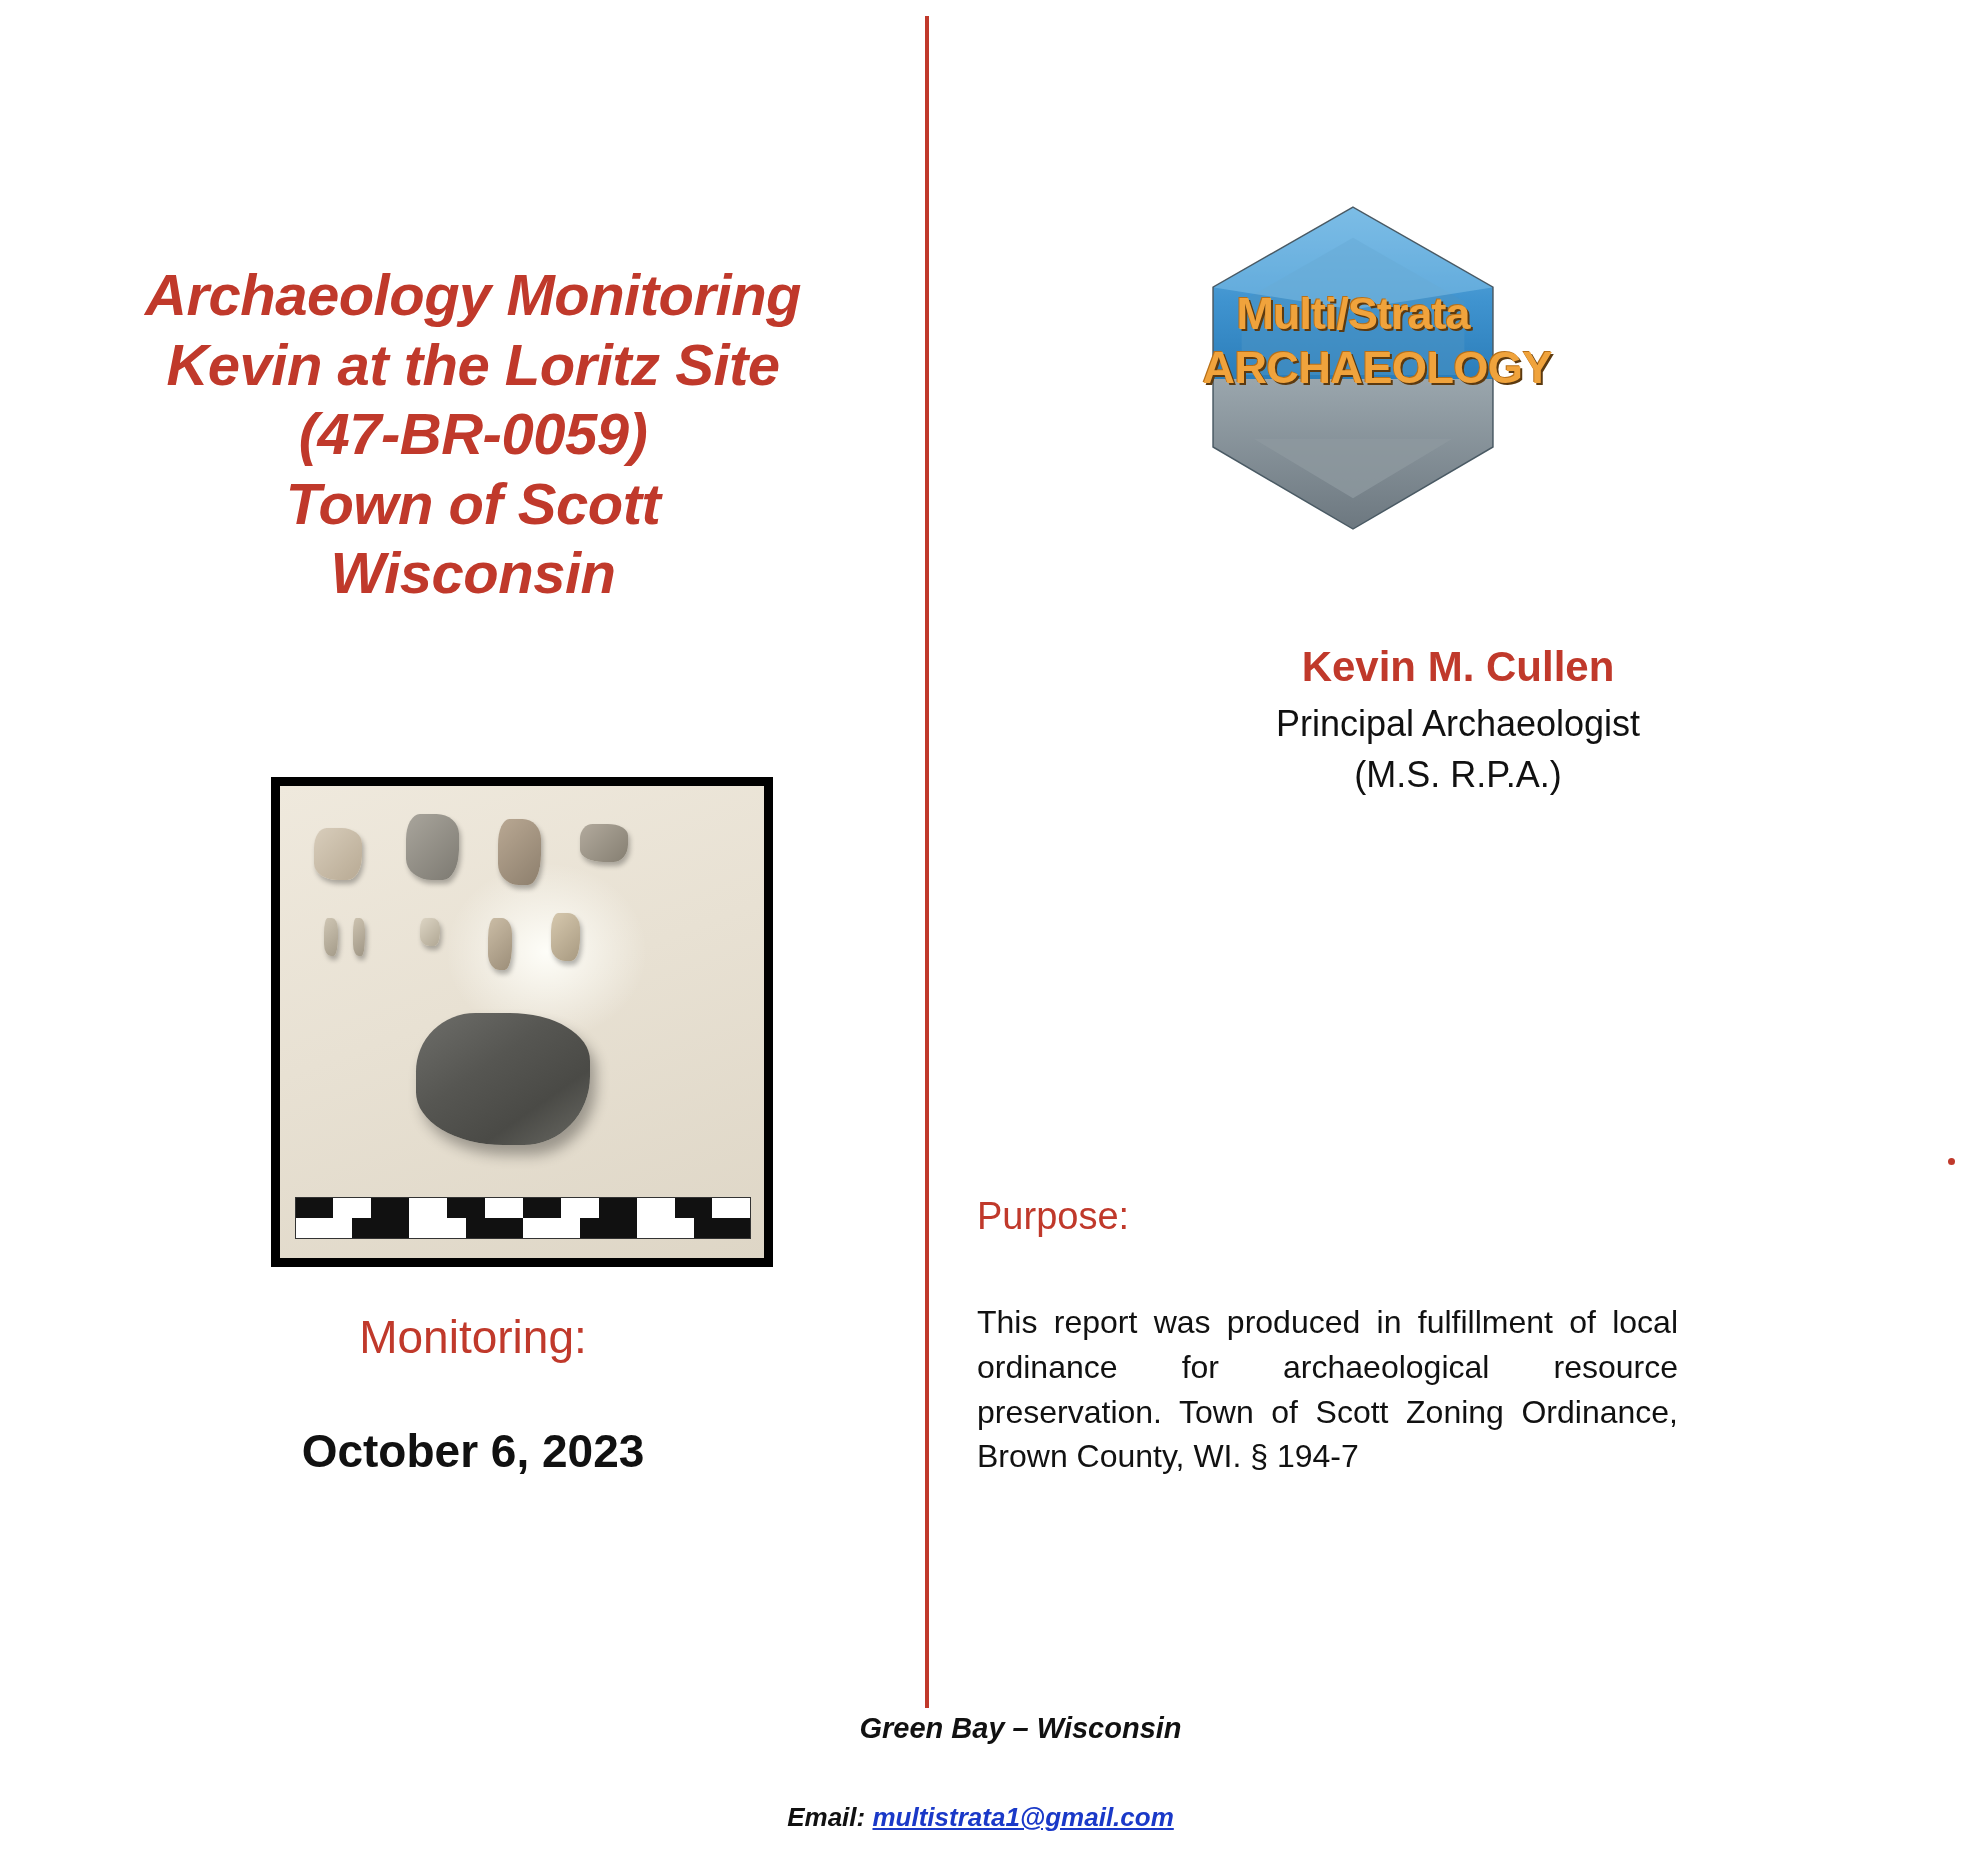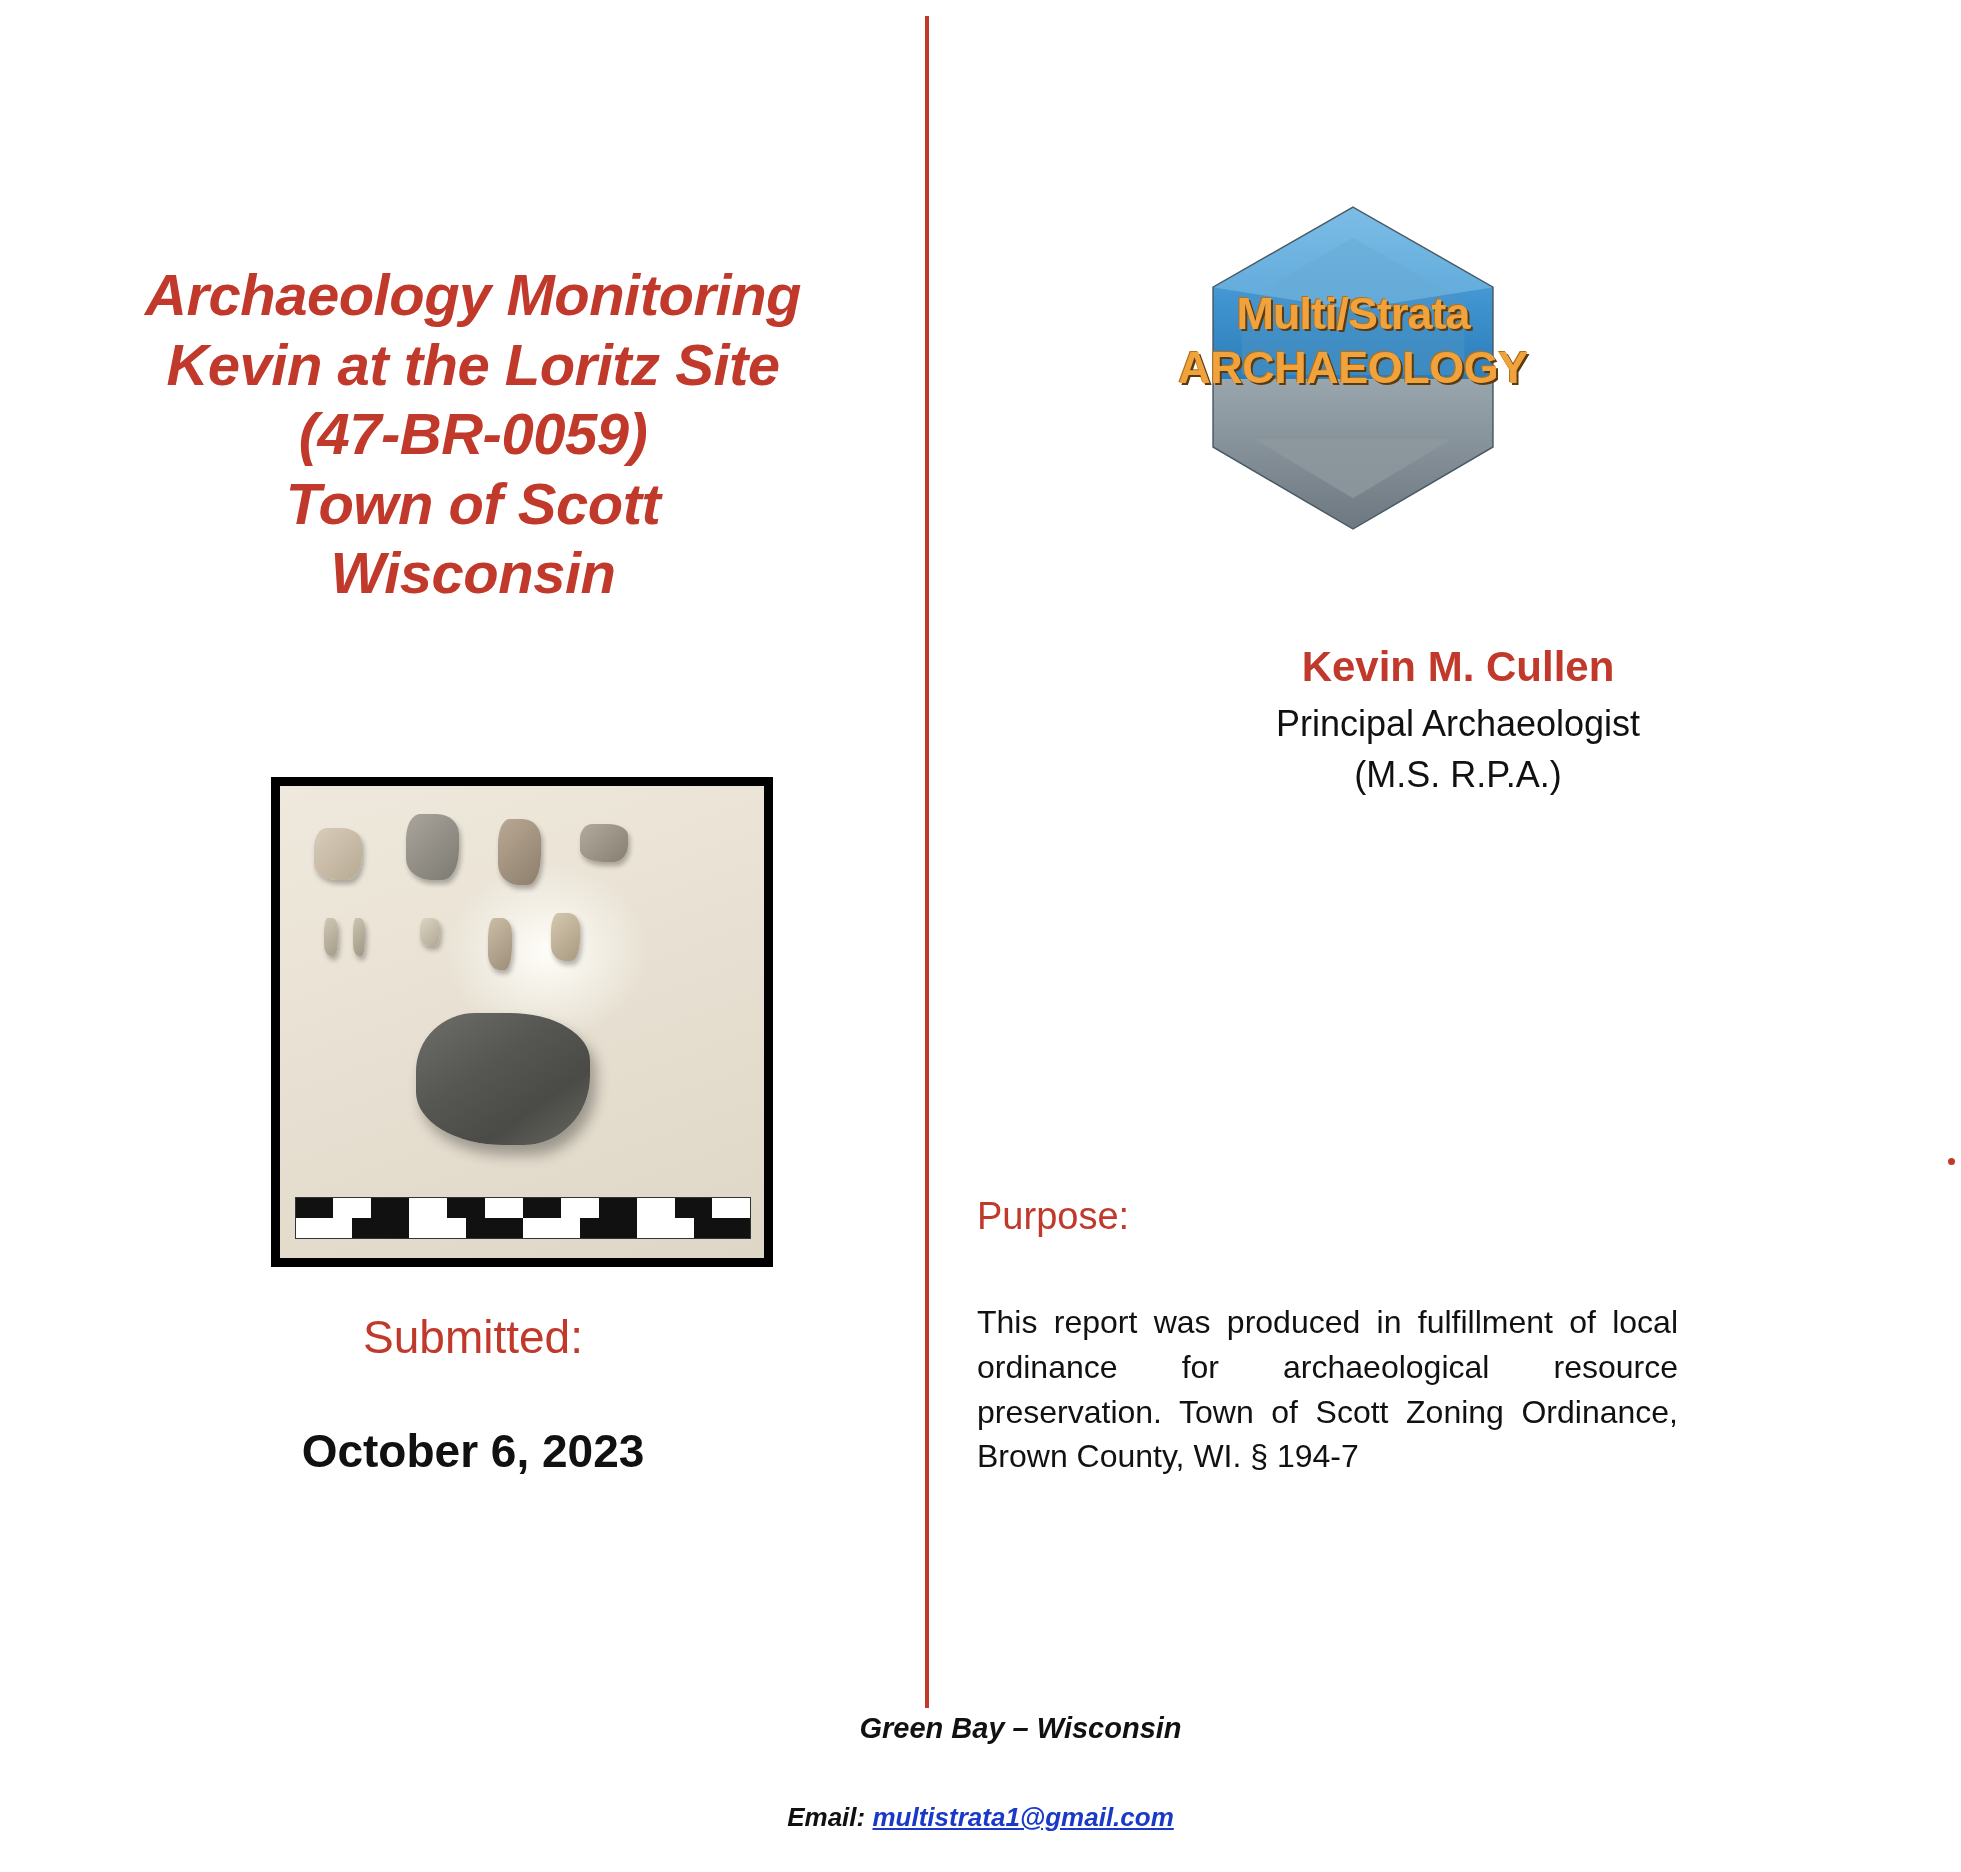--- a/index.html
+++ b/index.html
@@ -159,21 +159,21 @@
     font-weight: bold;
     color: #f0a33c;
     text-shadow: 2px 2px 0 #5c3a10, -1px -1px 0 #b87018;
     letter-spacing: -1px;
   }
   .logo-line2 {
     position: absolute;
     left: 0;
     top: 142px;
     width: 100%;
-    text-align: center;
+    text-align: right;
     font-size: 45px;
     font-weight: bold;
     color: #f0a33c;
     text-shadow: 2px 2px 0 #5c3a10, -1px -1px 0 #b87018;
     letter-spacing: -0.5px;
   }
 
   .author-name {
     position: absolute;
     left: 0;
@@ -318,21 +318,21 @@
             <div class="scale-cell" style="background:#111"></div>
             <div class="scale-cell" style="background:#fff"></div>
             <div class="scale-cell" style="background:#111"></div>
             <div class="scale-cell" style="background:#fff"></div>
             <div class="scale-cell" style="background:#111"></div>
           </div>
         </div>
       </div>
     </div>
 
-    <div class="submitted-label">Submitted:</div>
+    <div class="submitted-label">Monitoring:</div>
     <div class="submitted-date">October 6, 2023</div>
   </div>
 
   <div class="right-col">
 
     <div class="logo-wrap">
       <svg width="398" height="353" viewBox="0 0 400 355">
         <defs>
           <linearGradient id="hexTop" x1="0" y1="0" x2="0" y2="1">
             <stop offset="0%" stop-color="#6fb4e2"></stop>

